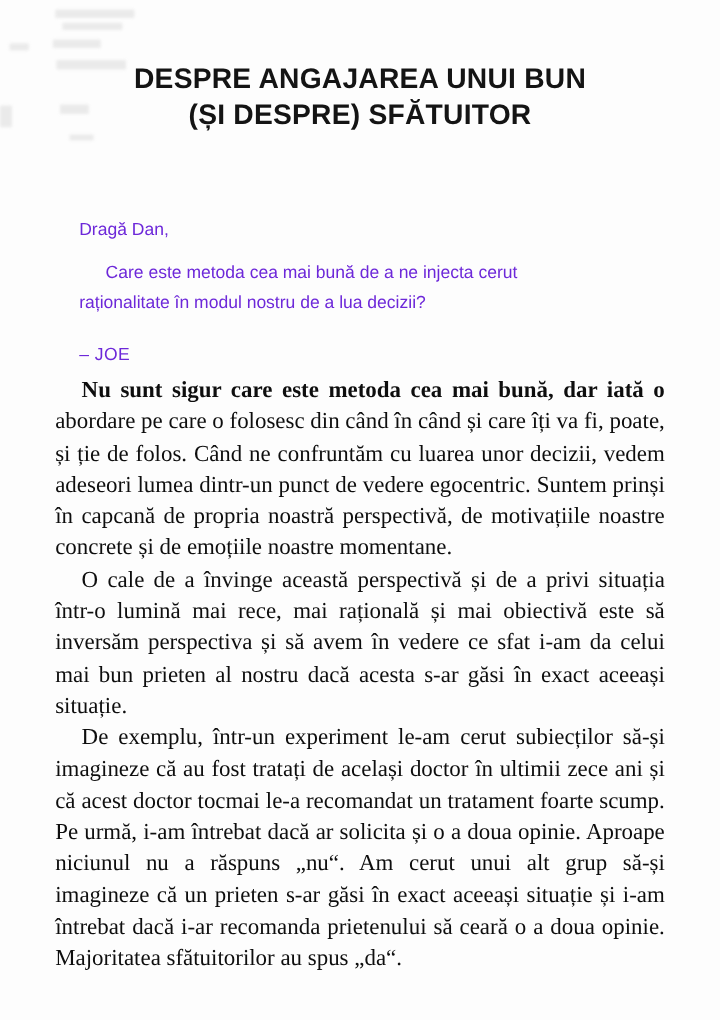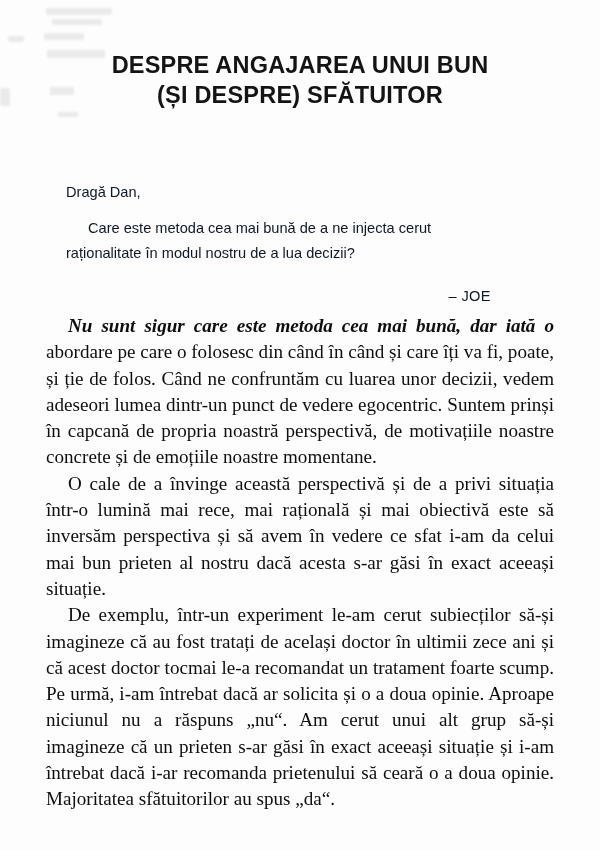--- a/index.html
+++ b/index.html
@@ -71,35 +71,34 @@
 
   
   .letter-block {
     position: absolute;
     left: 66px;
     top: 180px;
     width: 425px;
     font-family: "Liberation Sans", "DejaVu Sans", sans-serif;
     font-size: 14.6px;
     line-height: 25px;
-    color: #0f172a;
+    color: #6d28d9;
   }
   .letter-salutation {
     display: block;
     margin: 0;
   }
   .letter-question {
     display: block;
     margin: 11px 0 0 0;
     text-indent: 22px;
   }
   .letter-signature {
     display: block;
     margin: 18px 0 0 0;
-    text-align: right;
     letter-spacing: 0.4px;
   }
 
   
   .body-copy {
     position: absolute;
     left: 46px;
     top: 313px;
     width: 508px;
     font-size: 19.1px;
@@ -112,21 +111,20 @@
     margin: 0;
     text-indent: 22px;
     hyphens: manual;
   }
   .body-copy p.lead-cont {
     text-indent: 22px;
   }
   
   .lead-run {
     font-weight: bold;
-    font-style: italic;
   }
 </style>
 </head>
 <body style="background: rgb(253, 253, 253); color: rgb(17, 17, 17);">
 
 <div class="page">
 
   <div class="bleed-layer">
     <div class="bleed-mark bm1"></div>
     <div class="bleed-mark bm2"></div>

